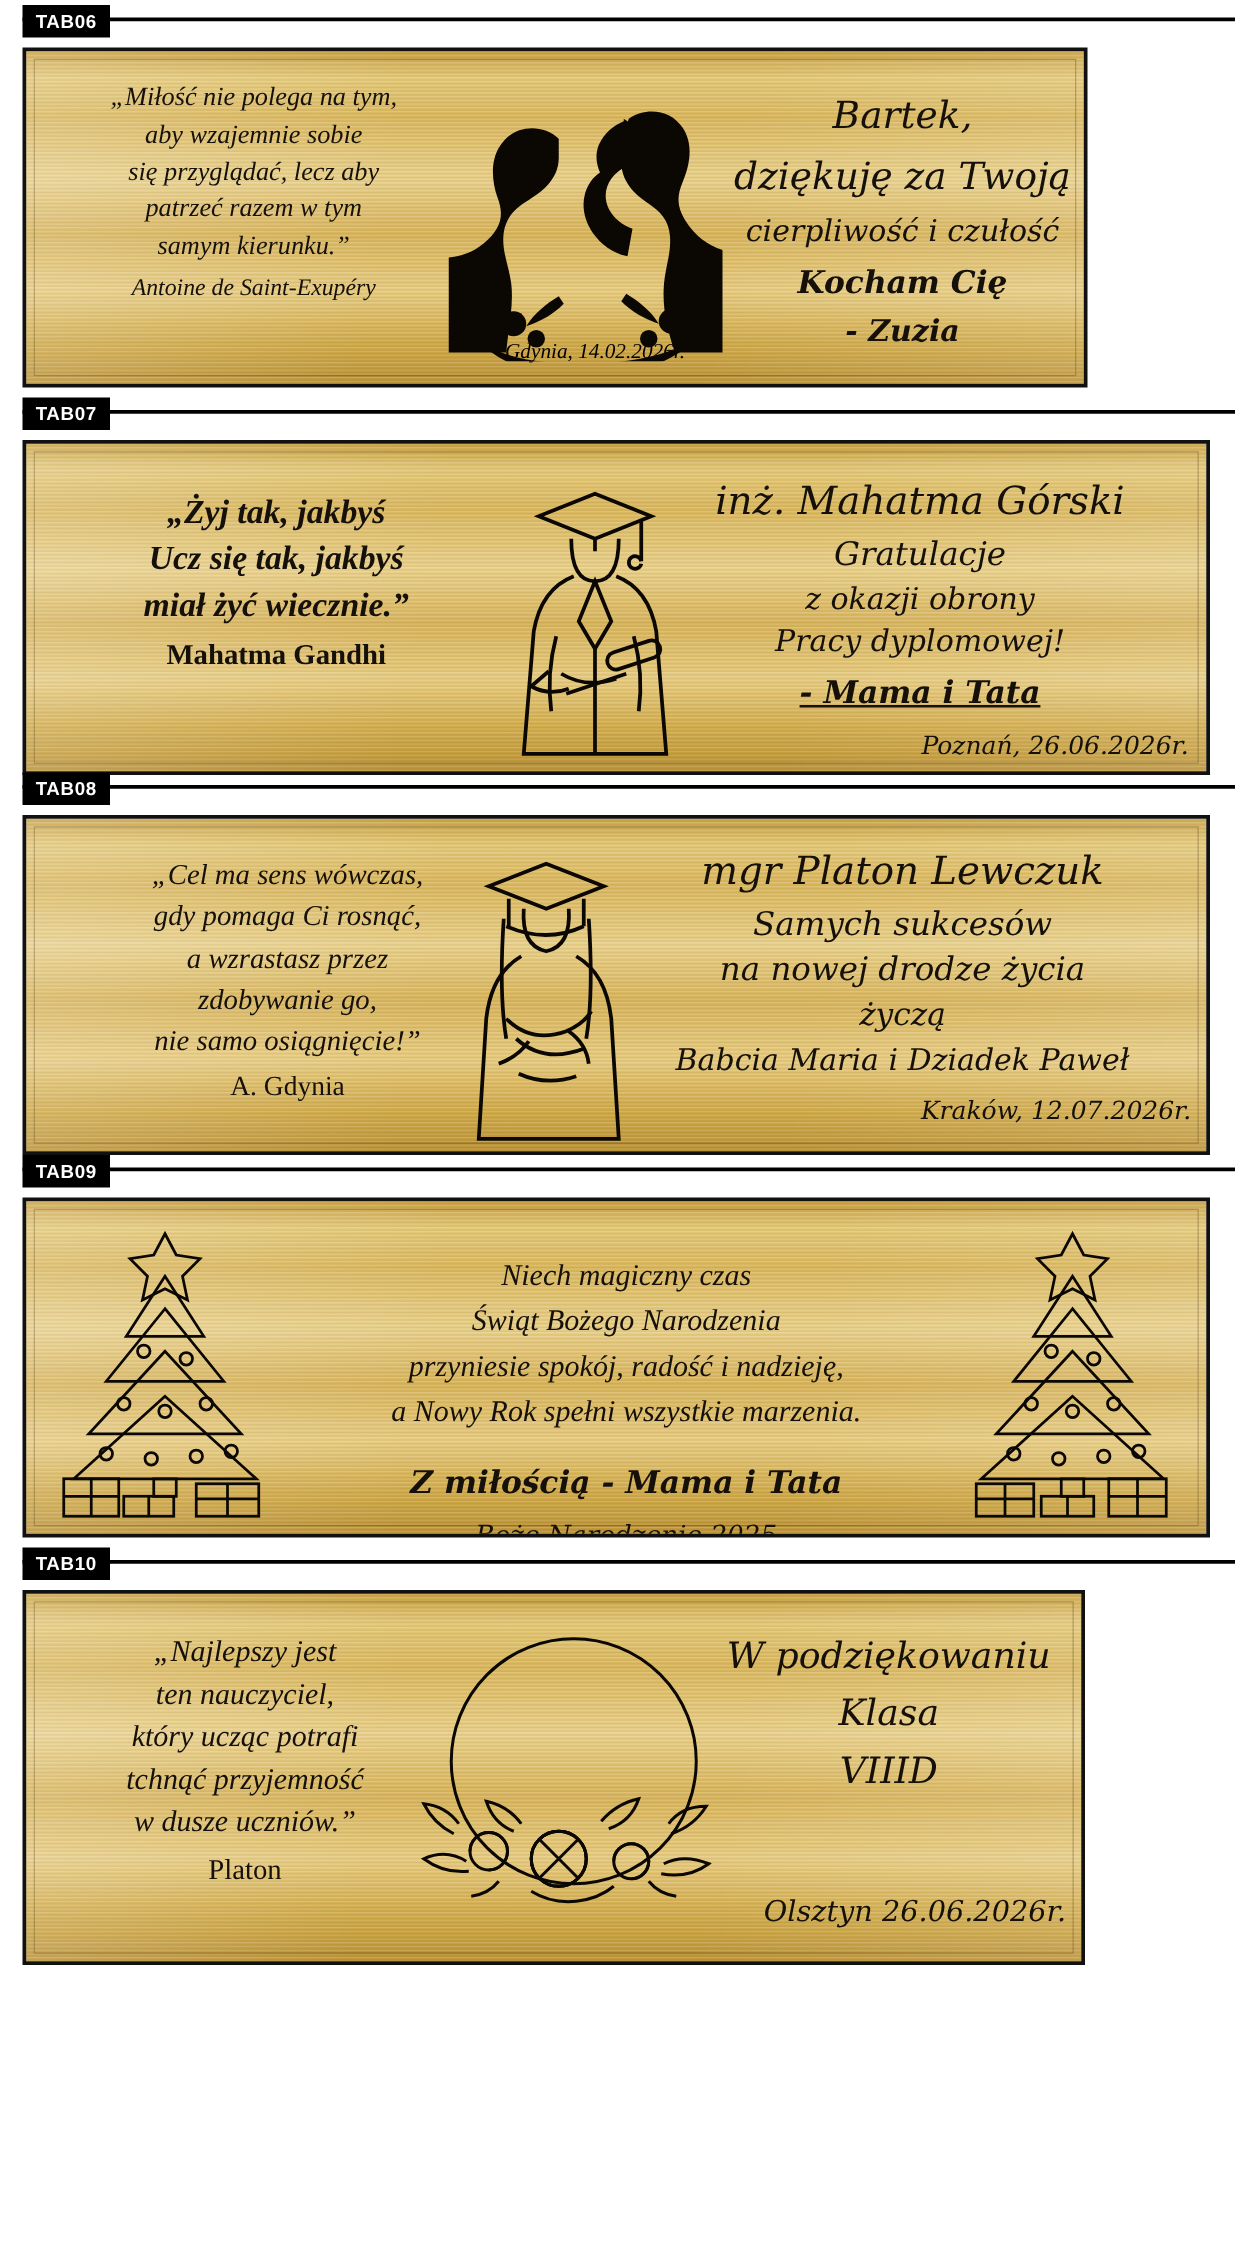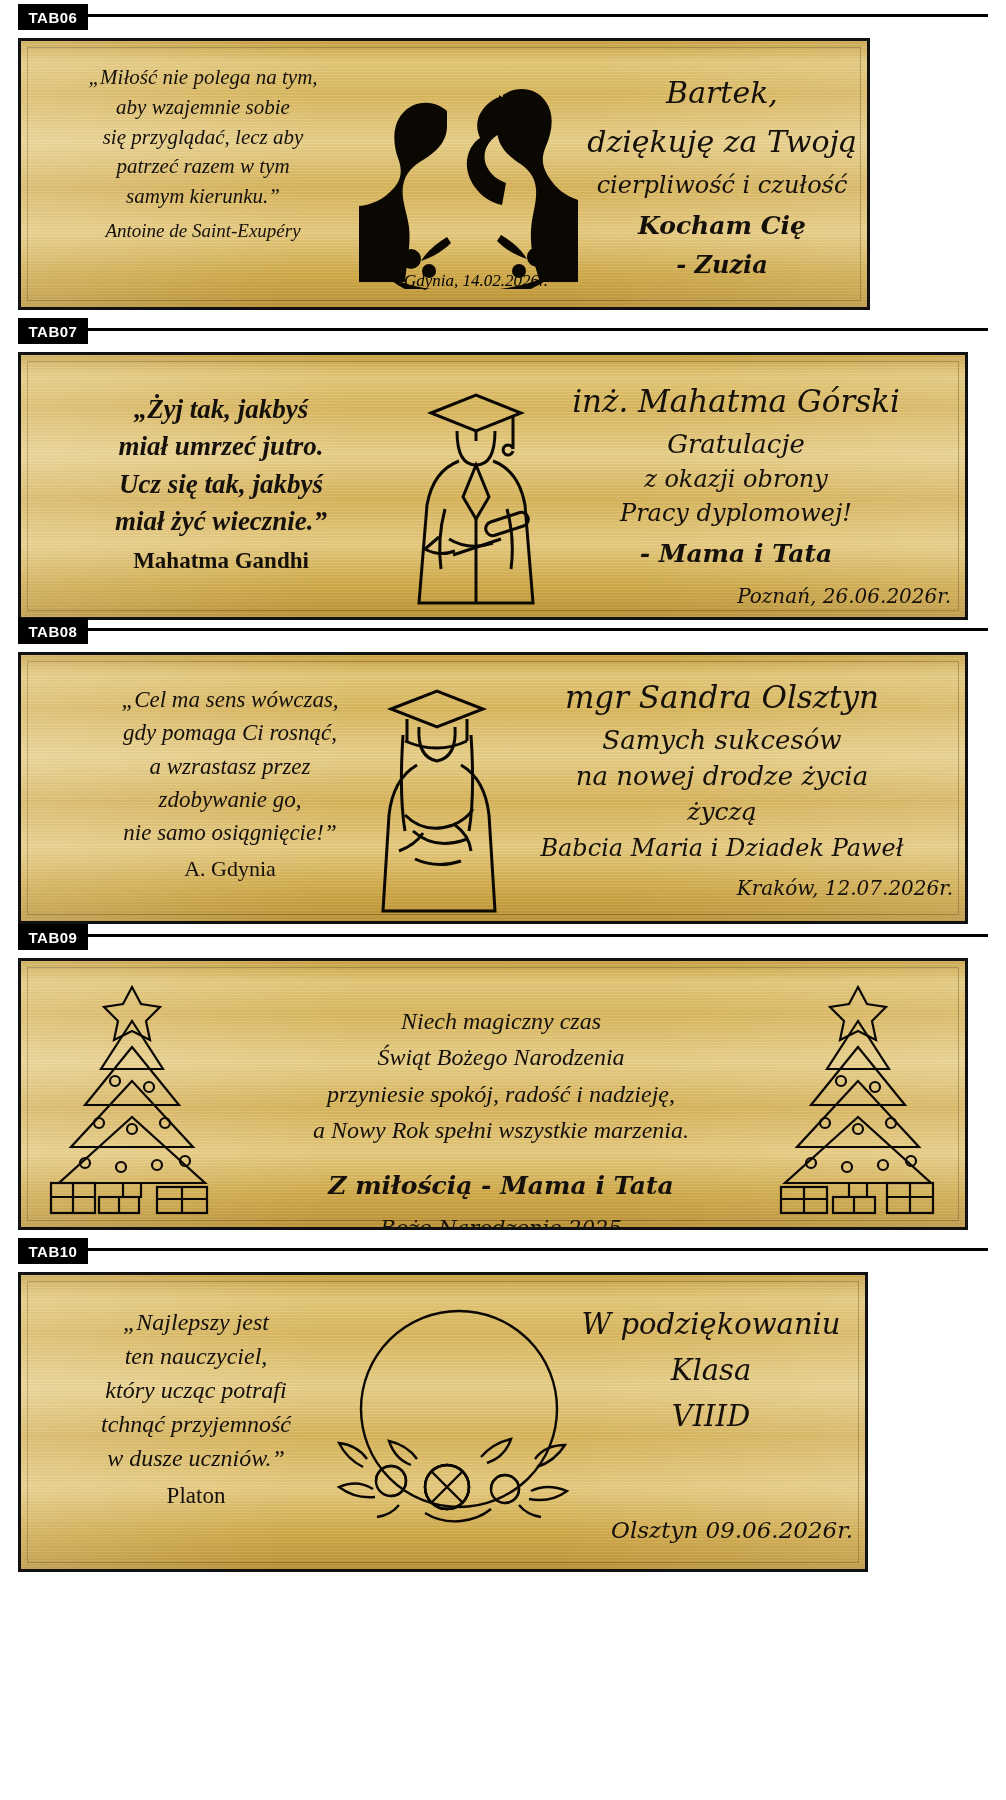--- a/index.html
+++ b/index.html
@@ -194,21 +194,20 @@
 
   <div class="tab-rule" style="top:328px;"></div>
   <div class="tab-label" style="top:318px;">TAB07</div>
 
   <div class="plaque" id="p07">
     <div class="inner-frame"></div>
 
     <div class="col left-col center">
       <div class="q bold">
         <span class="line">„Żyj tak, jakbyś</span>
-        <span class="line">miał umrzeć jutro.</span>
         <span class="line">Ucz się tak, jakbyś</span>
         <span class="line">miał żyć wiecznie.”</span>
       </div>
       <div class="author">Mahatma Gandhi</div>
     </div>
 
     <div class="art" style="left:380px; top:14px;">
       <svg width="150" height="240" viewBox="0 0 150 240">
         <g fill="none" stroke="#0b0803" stroke-width="3">
           <path d="M30 44 L75 26 L120 44 L75 62 Z"></path>
@@ -228,21 +227,21 @@
           <rect x="84" y="148" width="44" height="14" rx="7" transform="rotate(-18 106 155)"></rect>
         </g>
       </svg>
     </div>
 
     <div class="col right-col center">
       <div class="script" style="font-size:31px;">inż. Mahatma Górski</div>
       <div class="script" style="font-size:26px; margin-top:10px;">Gratulacje</div>
       <div class="script" style="font-size:24px; margin-top:6px;">z okazji obrony</div>
       <div class="script" style="font-size:24px; margin-top:6px;">Pracy dyplomowej!</div>
-      <div class="script bold" style="font-size:25px; margin-top:12px;">- Mama i Tata</div>
+      <div class="script bold" style="font-size:25px; margin-top:12px;text-decoration:underline;">- Mama i Tata</div>
       <div class="script" style="font-size:20px; margin-top:16px; text-align:right;">Poznań, 26.06.2026r.</div>
     </div>
   </div>
 
   <div class="tab-rule" style="top:628px;"></div>
   <div class="tab-label" style="top:618px;">TAB08</div>
 
   <div class="plaque" id="p08">
     <div class="inner-frame"></div>
 
@@ -270,21 +269,21 @@
           <path d="M36 140 q20 20 48 10 q14 -6 20 -16"></path>
           <path d="M44 156 q22 20 54 8"></path>
           <path d="M30 176 q16 -6 24 -18"></path>
           <path d="M86 150 q14 10 16 26"></path>
           <path d="M46 184 q22 10 46 2"></path>
         </g>
       </svg>
     </div>
 
     <div class="col right-col center">
-      <div class="script" style="font-size:31px;">mgr Sandra Olsztyn</div>
+      <div class="script" style="font-size:31px;">mgr Platon Lewczuk</div>
       <div class="script" style="font-size:26px; margin-top:10px;">Samych sukcesów</div>
       <div class="script" style="font-size:26px; margin-top:6px;">na nowej drodze życia</div>
       <div class="script" style="font-size:25px; margin-top:6px;">życzą</div>
       <div class="script" style="font-size:24px; margin-top:8px;">Babcia Maria i Dziadek Paweł</div>
       <div class="script" style="font-size:20px; margin-top:14px; text-align:right;">Kraków, 12.07.2026r.</div>
     </div>
   </div>
 
   <div class="tab-rule" style="top:934px;"></div>
   <div class="tab-label" style="top:924px;">TAB09</div>
@@ -409,17 +408,17 @@
     </div>
 
 
     <div class="col right-col center">
       <div class="script" style="font-size:29px;">W podziękowaniu</div>
       <div class="script" style="font-size:29px; margin-top:12px;">Klasa</div>
       <div class="script" style="font-size:29px; margin-top:12px;">VIIID</div>
     </div>
 
     <div class="col" style="left:560px; top:242px; width:272px; text-align:right;">
-      <span class="script" style="font-size:23px;">Olsztyn 09.06.2026r.</span>
+      <span class="script" style="font-size:23px;">Olsztyn 26.06.2026r.</span>
     </div>
   </div>
 
 </div>
 
 </body></html>

